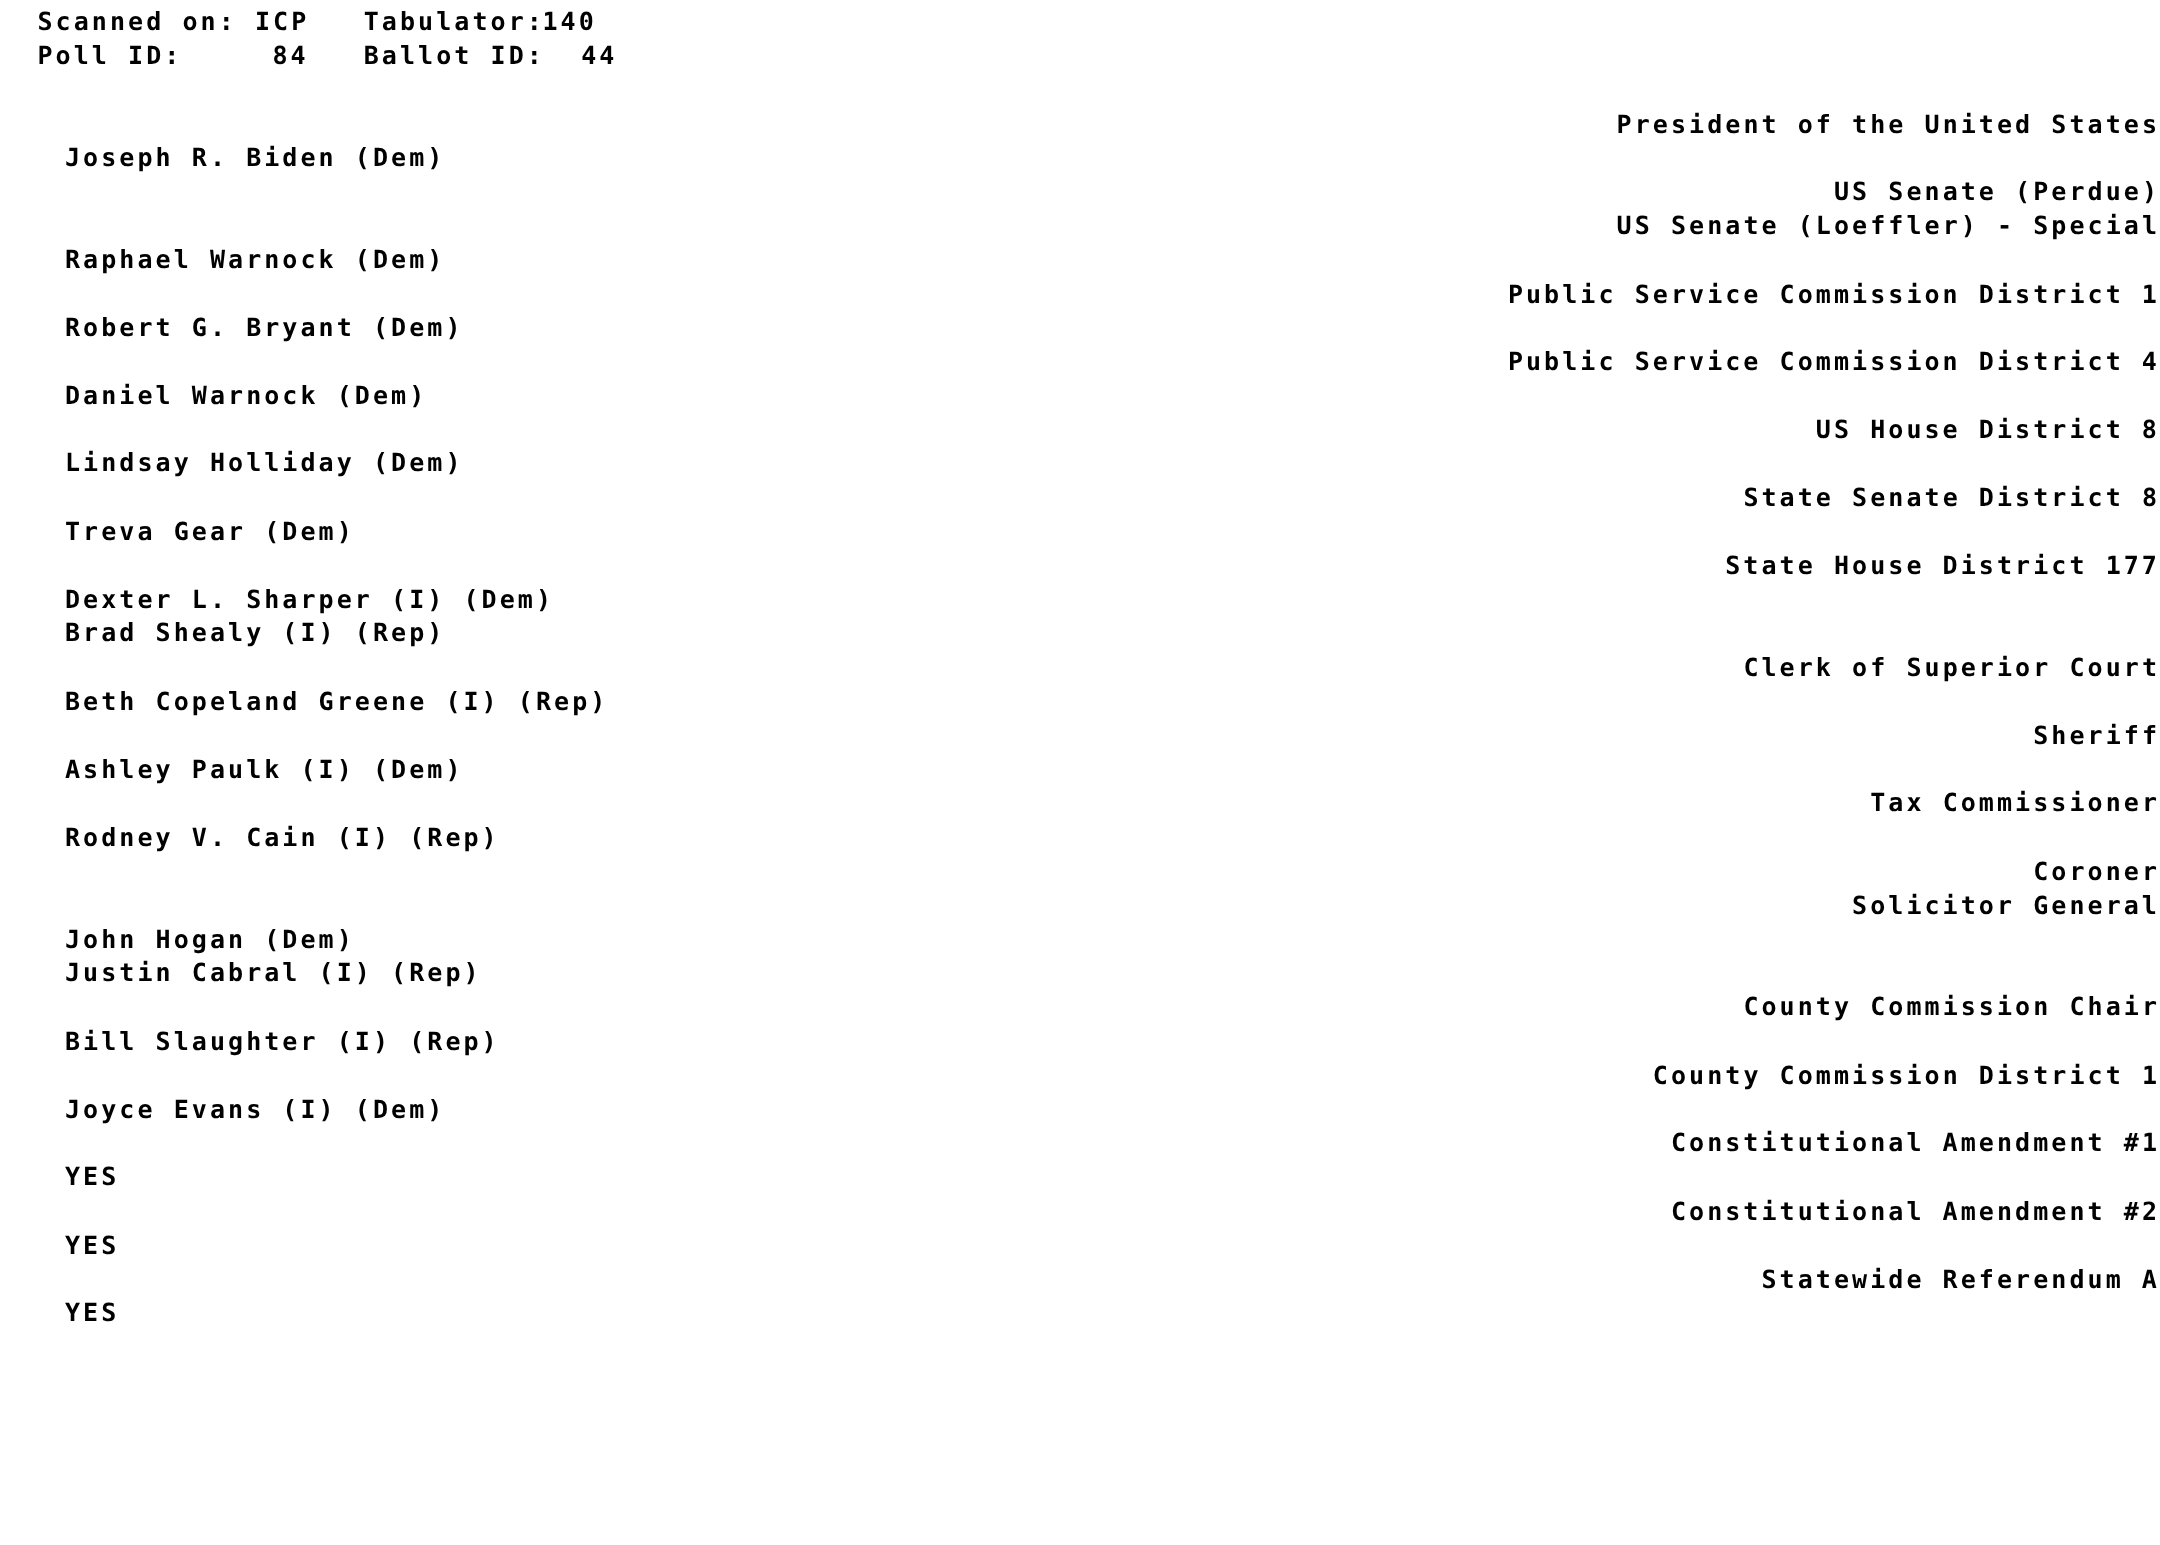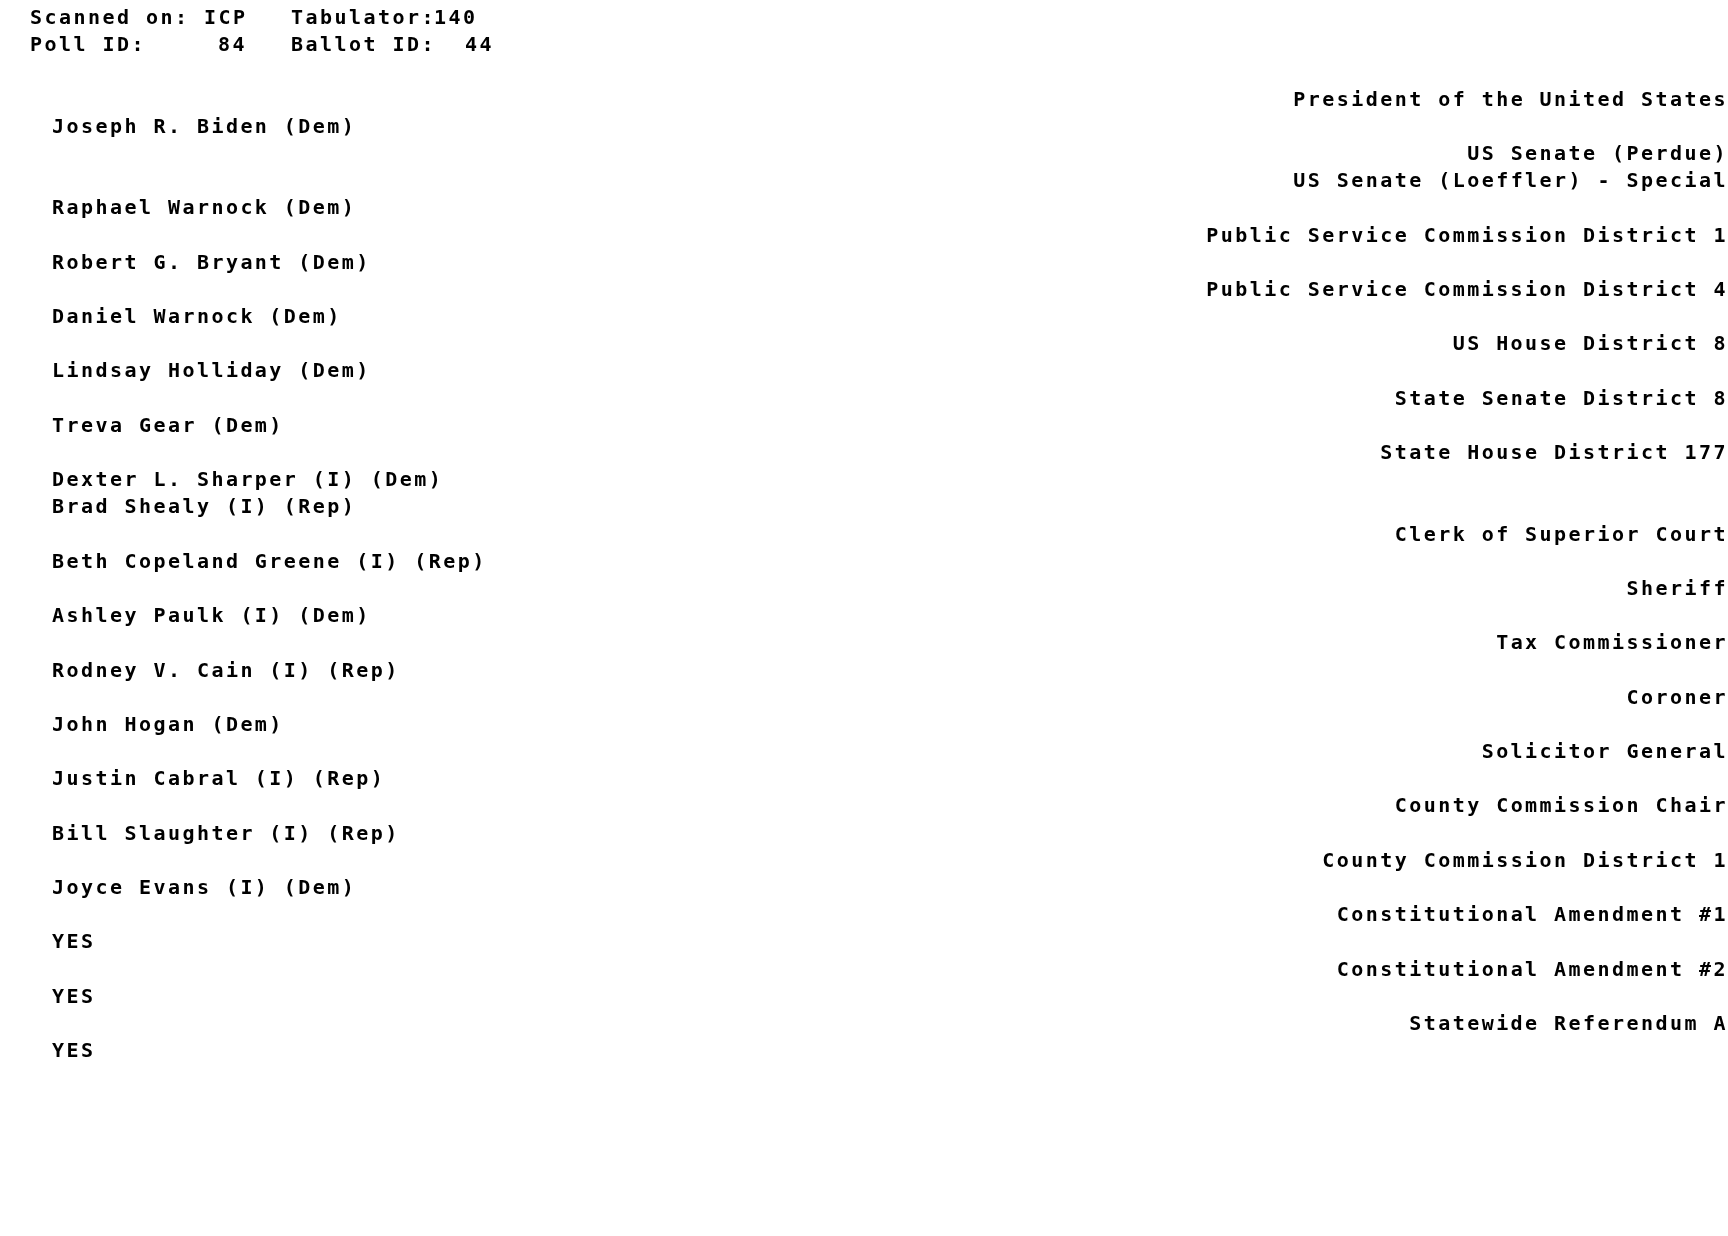--- a/index.html
+++ b/index.html
@@ -90,23 +90,23 @@
     <div class="line office-line">Clerk of Superior Court</div>
     <div class="line selection-line">Beth Copeland Greene (I) (Rep)</div>
 
     <div class="line office-line">Sheriff</div>
     <div class="line selection-line">Ashley Paulk (I) (Dem)</div>
 
     <div class="line office-line">Tax Commissioner</div>
     <div class="line selection-line">Rodney V. Cain (I) (Rep)</div>
 
     <div class="line office-line">Coroner</div>
+    <div class="line office-line">Solicitor General</div>
+
     <div class="line selection-line">John Hogan (Dem)</div>
-
-    <div class="line office-line">Solicitor General</div>
     <div class="line selection-line">Justin Cabral (I) (Rep)</div>
 
     <div class="line office-line">County Commission Chair</div>
     <div class="line selection-line">Bill Slaughter (I) (Rep)</div>
 
     <div class="line office-line">County Commission District 1</div>
     <div class="line selection-line">Joyce Evans (I) (Dem)</div>
 
     <div class="line office-line">Constitutional Amendment #1</div>
     <div class="line selection-line">YES</div>

